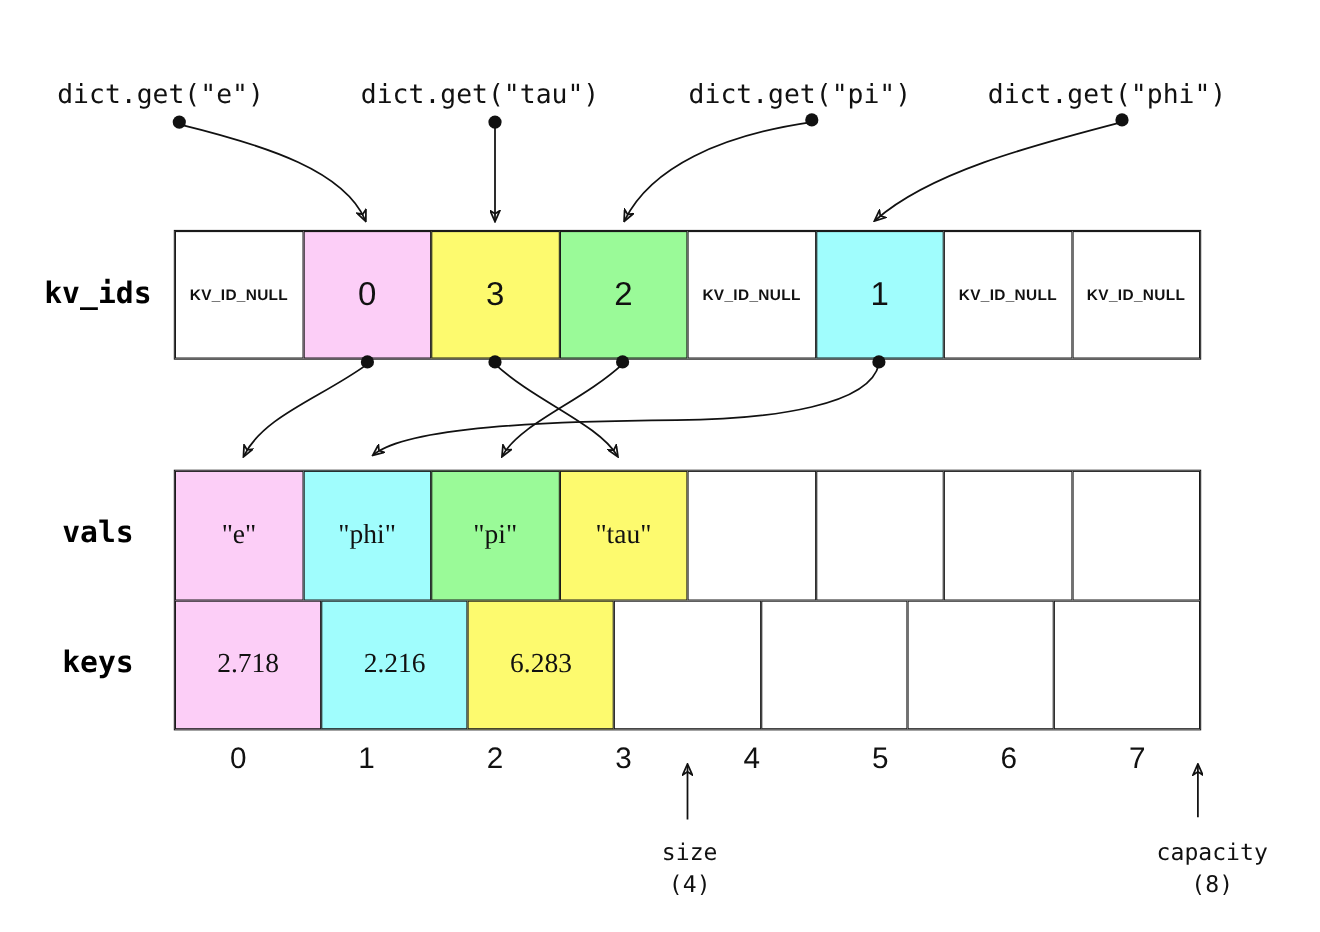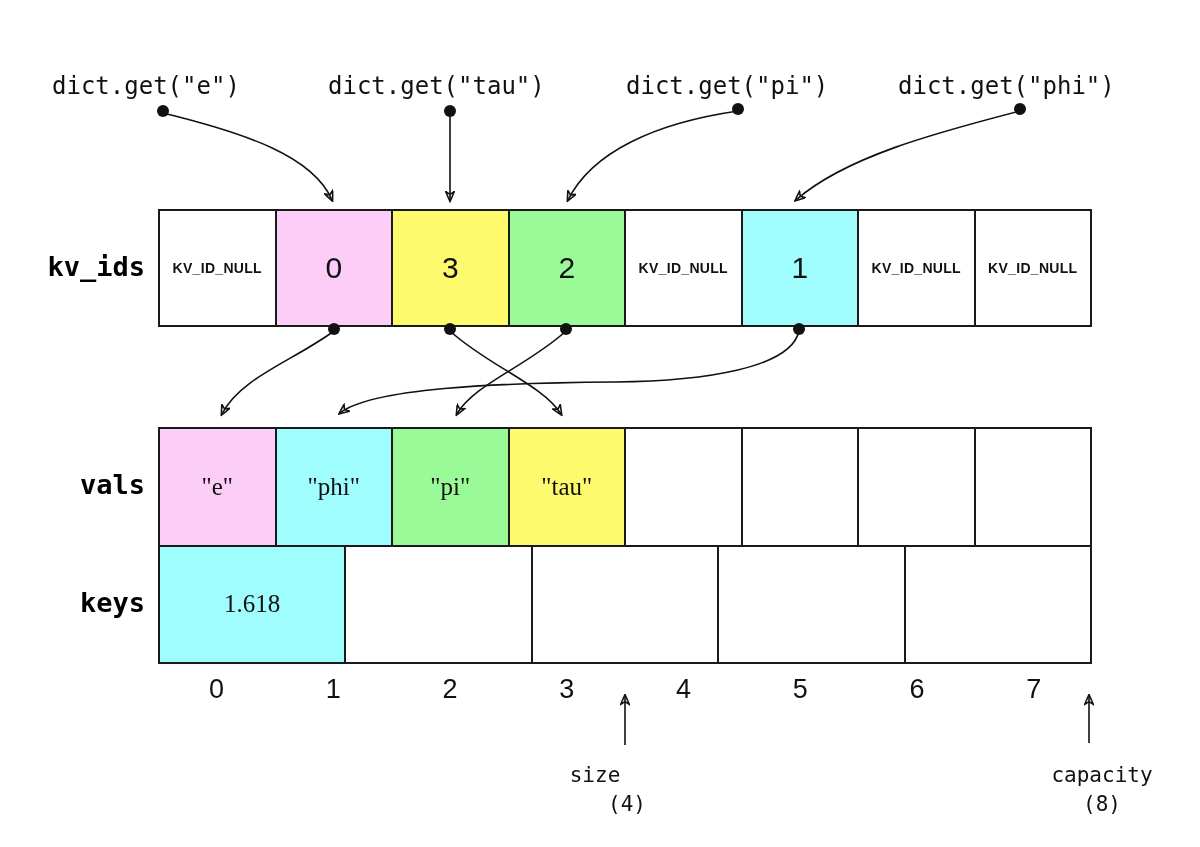--- a/index.html
+++ b/index.html
@@ -3,21 +3,21 @@
 <meta charset="utf-8">
 <style>
   html,body{margin:0;padding:0;background:#fff;}
   #canvas{position:relative;width:1200px;height:847px;background:#ffffff;overflow:hidden;
           font-family:"DejaVu Sans Mono",monospace;}
 
   
   .query{position:absolute;top:72px;font-size:24px;color:#111;white-space:pre;}
 
   
-  .row-label{position:absolute;width:112px;text-align:right;font-weight:bold;
+  .row-label{position:absolute;width:112px;text-align:center;font-weight:bold;
              font-size:27px;color:#000;}
 
   
   .array{position:absolute;display:flex;border:1px solid #1a1a1a;box-sizing:border-box;background:#fff;}
   .cell{flex:1 1 0;border:1px solid #1a1a1a;display:flex;align-items:center;justify-content:center;
         box-sizing:border-box;overflow:hidden;}
   .cell.null-cell{font-family:"Liberation Sans",sans-serif;font-weight:bold;font-size:14px;letter-spacing:0.3px;color:#111;}
   .cell.num-cell{font-family:"Liberation Sans",sans-serif;font-size:30px;color:#111;}
   .cell.serif-cell{font-family:"Liberation Serif",serif;font-size:25px;color:#111;}
   #kv-table{flex-direction:column;}
@@ -65,38 +65,40 @@
       <div class="cell serif-cell" style="background: rgb(252, 206, 247);">"e"</div>
       <div class="cell serif-cell" style="background: rgb(160, 253, 253);">"phi"</div>
       <div class="cell serif-cell" style="background: rgb(154, 250, 152);">"pi"</div>
       <div class="cell serif-cell" style="background: rgb(253, 250, 110);">"tau"</div>
       <div class="cell serif-cell" style="background: rgb(255, 255, 255);"></div>
       <div class="cell serif-cell" style="background: rgb(255, 255, 255);"></div>
       <div class="cell serif-cell" style="background: rgb(255, 255, 255);"></div>
       <div class="cell serif-cell" style="background: rgb(255, 255, 255);"></div>
     </div>
     <div class="subrow">
-      <div class="cell serif-cell" style="background: rgb(160, 253, 253);">1.618</div>
+      <div class="cell serif-cell" style="background: rgb(252, 206, 247);">2.718</div>
+      <div class="cell serif-cell" style="background: rgb(160, 253, 253);">2.216</div>
+      <div class="cell serif-cell" style="background: rgb(253, 250, 110);">6.283</div>
       <div class="cell serif-cell" style="background: rgb(255, 255, 255);"></div>
       <div class="cell serif-cell" style="background: rgb(255, 255, 255);"></div>
       <div class="cell serif-cell" style="background: rgb(255, 255, 255);"></div>
       <div class="cell serif-cell" style="background: rgb(255, 255, 255);"></div>
     </div>
   </div>
 
   <div class="idx" style="left:158px">0</div>
   <div class="idx" style="left:274.8px">1</div>
   <div class="idx" style="left:391.5px">2</div>
   <div class="idx" style="left:508.3px">3</div>
   <div class="idx" style="left:625px">4</div>
   <div class="idx" style="left:741.8px">5</div>
   <div class="idx" style="left:858.5px">6</div>
   <div class="idx" style="left:975.3px">7</div>
 
-  <div class="anno" style="left:515px;top:763px">size</div>
+  <div class="anno" style="left:547px;top:763px">size</div>
   <div class="anno" style="left:547px;top:792px">(4)</div>
   <div class="anno" style="left:1022px;top:763px">capacity</div>
   <div class="anno" style="left:1022px;top:792px">(8)</div>
 
   <svg id="overlay" viewBox="0 0 1200 847" xmlns="http://www.w3.org/2000/svg">
     <defs>
       <marker id="ah" viewBox="0 0 10 10" refX="8.5" refY="5" markerWidth="12" markerHeight="10" markerUnits="userSpaceOnUse" orient="auto">
         <path d="M0,0.6 L10,5 L0,9.4 L2.8,5 Z" fill="#111" stroke="none"></path>
       </marker>
     </defs>

